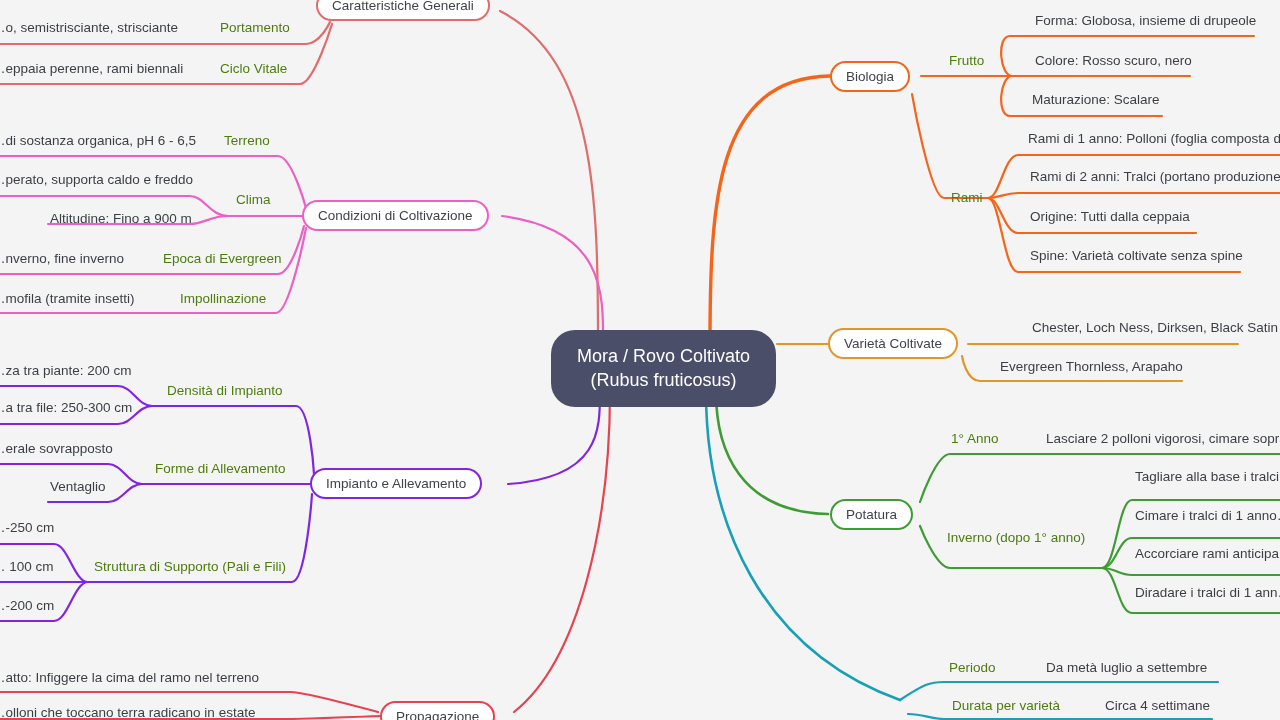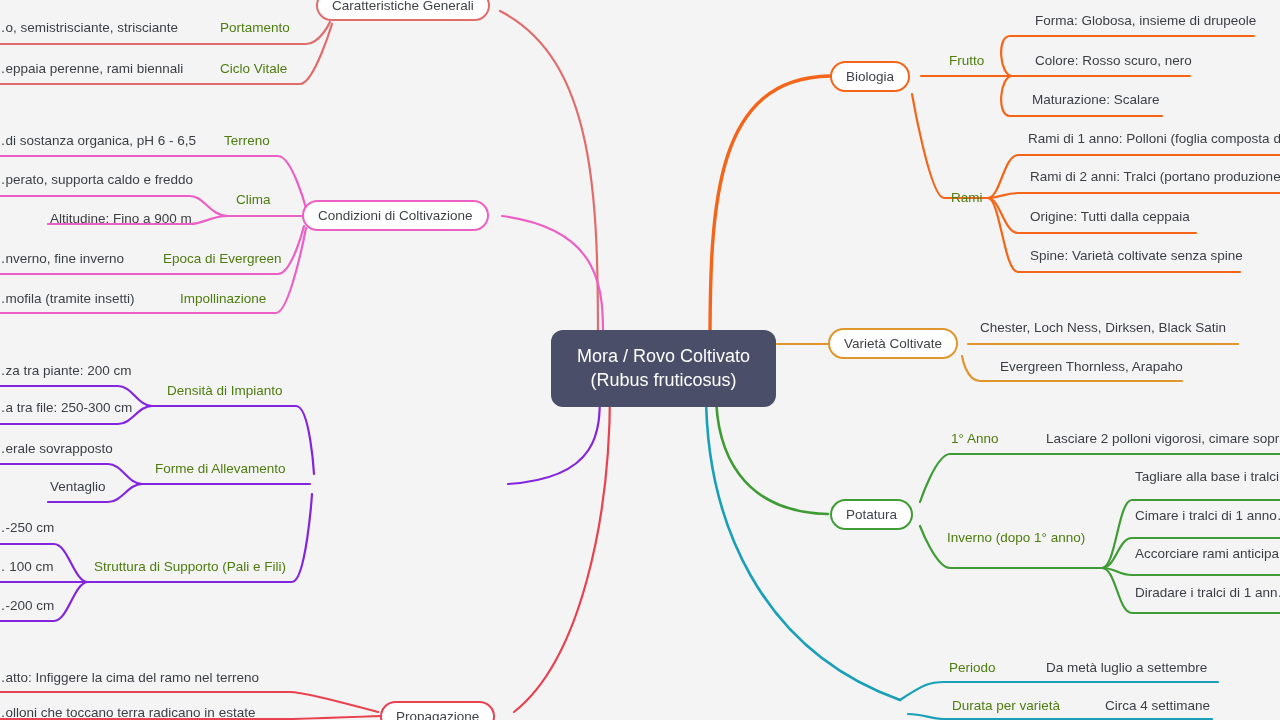--- a/index.html
+++ b/index.html
@@ -134,27 +134,28 @@
       <path d="M 1102 568 C 1116 568 1118 538 1132 538 L 1280 538" stroke="#3f9c35"></path>
       <path d="M 1102 568 C 1116 568 1118 575 1132 575 L 1280 575" stroke="#3f9c35"></path>
       <path d="M 1102 568 C 1116 568 1118 613 1132 613 L 1280 613" stroke="#3f9c35"></path>
 
       <path d="M 900 700 C 924 684 930 682 944 682 L 1218 682" stroke="#19a0b8"></path>
       <path d="M 908 714 C 924 714 930 719 944 719 L 1212 719" stroke="#19a0b8"></path>
 
     </g>
   </svg>
 
-  <div class="central" style="left:551px; top:330px; width:225px;">Mora / Rovo Coltivato
+  <div class="central" style="left:551px; top:330px; width:225px;border-radius:24px;">Mora / Rovo Coltivato
 (Rubus fruticosus)</div>
 
   <div class="branch-node" style="left:316px; top:-10px; border-color:#e06c6c;">Caratteristiche Generali</div>
 
   <div class="branch-node" style="left:302px; top:200px; border-color:#ec5fc4;">Condizioni di Coltivazione</div>
 
+  <div class="branch-node" style="left:310px; top:468px; border-color:#8324e0;">Impianto e Allevamento</div>
 
   <div class="branch-node" style="left:380px; top:701px; border-color:#e8414f;">Propagazione</div>
 
   <div class="branch-node" style="left:830px; top:61px; border-color:#f4651a;">Biologia</div>
 
   <div class="branch-node" style="left:828px; top:328px; border-color:#e0962a;text-align:right;">Varietà Coltivate</div>
 
   <div class="branch-node" style="left:830px; top:499px; border-color:#3f9c35;text-align:center;">Potatura</div>
 
   <div class="sub-label" style="left:220px; top:20px;">Portamento</div>
@@ -196,21 +197,21 @@
   <div class="leaf-label" style="left:1035px; top:13px;">Forma: Globosa, insieme di drupeole</div>
   <div class="leaf-label" style="left:1035px; top:53px;">Colore: Rosso scuro, nero</div>
   <div class="leaf-label" style="left:1032px; top:92px;">Maturazione: Scalare</div>
 
   <div class="sub-label" style="left:951px; top:190px;">Rami</div>
   <div class="leaf-label" style="left:1028px; top:131px;">Rami di 1 anno: Polloni (foglia composta d…</div>
   <div class="leaf-label" style="left:1030px; top:169px;">Rami di 2 anni: Tralci (portano produzione…</div>
   <div class="leaf-label" style="left:1030px; top:209px;">Origine: Tutti dalla ceppaia</div>
   <div class="leaf-label" style="left:1030px; top:248px;">Spine: Varietà coltivate senza spine</div>
 
-  <div class="leaf-label" style="left:980px; top:320px;text-align:right;">Chester, Loch Ness, Dirksen, Black Satin</div>
+  <div class="leaf-label" style="left:1032px; top:320px;text-align:right;">Chester, Loch Ness, Dirksen, Black Satin</div>
   <div class="leaf-label" style="left:1000px; top:359px;">Evergreen Thornless, Arapaho</div>
 
   <div class="sub-label" style="left:951px; top:431px;">1° Anno</div>
   <div class="leaf-label" style="left:1046px; top:431px;">Lasciare 2 polloni vigorosi, cimare sopra…</div>
 
   <div class="sub-label" style="left:947px; top:530px;">Inverno (dopo 1° anno)</div>
   <div class="leaf-label" style="left:1135px; top:469px;">Tagliare alla base i tralci…</div>
   <div class="leaf-label" style="left:1135px; top:508px;">Cimare i tralci di 1 anno…</div>
   <div class="leaf-label" style="left:1135px; top:546px;">Accorciare rami anticipa…</div>
   <div class="leaf-label" style="left:1135px; top:585px;">Diradare i tralci di 1 ann…</div>

